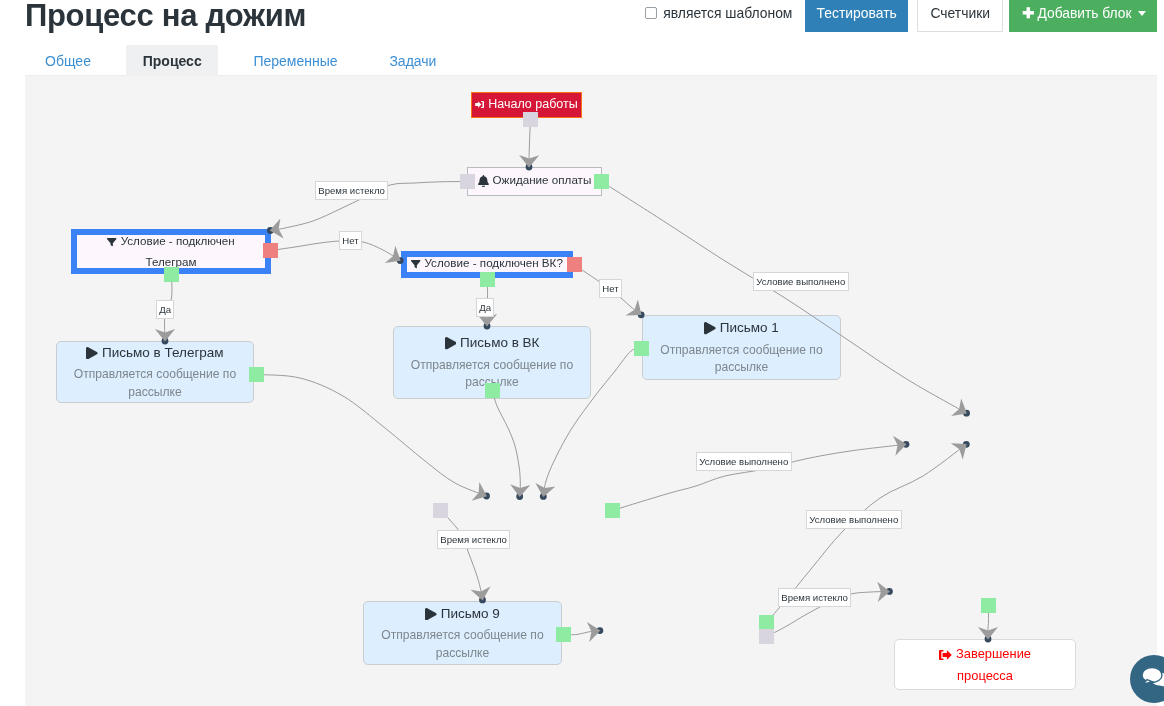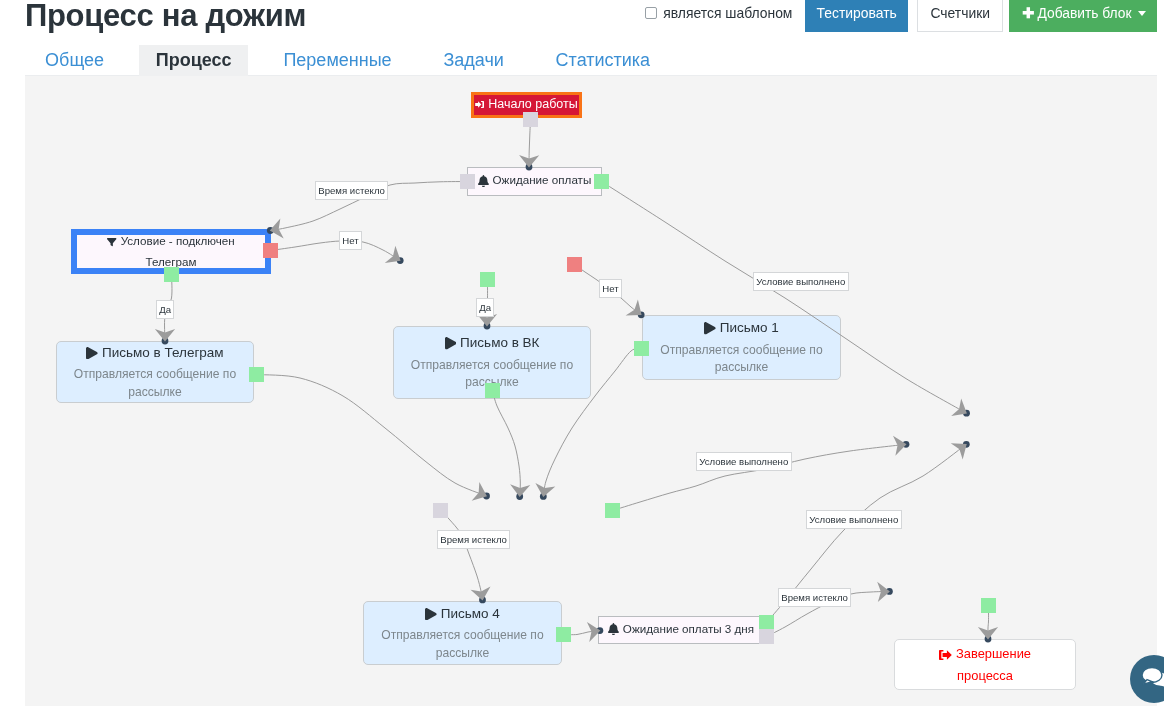--- a/index.html
+++ b/index.html
@@ -45,21 +45,21 @@
   }
 
   
   #tabs {
     position:absolute; left:25px; top:45px; width:1132px; height:31px;
     border-bottom:1px solid #ebedef; display:flex; align-items:stretch;
     padding-left:3.3px;
   }
   .tab {
     display:flex; align-items:center; justify-content:center;
-    font-size:18px; color:#3b8fd4; cursor:pointer; height:31px;
+    font-size:14px; color:#3b8fd4; cursor:pointer; height:31px;
     padding:0 16.8px; margin-right:18.2px; white-space:nowrap;
   }
   .tab.active { background:#eff0f1; color:#2b343b; font-weight:bold; }
 
   
   #canvas {
     position:absolute; left:25px; top:76px; width:1132px; height:630px;
     background:#f4f4f4; overflow:hidden;
   }
   #edges { position:absolute; left:0; top:0; width:1132px; height:630px; z-index:2; pointer-events:none; }
@@ -74,21 +74,21 @@
   .node .title { display:block; }
   .node .nicon { display:inline-block; vertical-align:-2.5px; margin-right:4px; }
   .node .sub { font-size:12.1px; color:#7d868c; line-height:17.6px; margin-top:1.5px; }
   .n-wait, .n-cond { font-size:11.65px; line-height:18px; }
   .n-start { font-size:10.9px; }
   .n-start .nicon svg { width:9px; height:9px; }
   .n-start .nicon { vertical-align:-0.5px; margin-right:4px; }
   .n-end { font-size:12.9px; line-height:19px; }
 
   .n-start {
-    background:#d51636; color:#fff; border:3px solid #f97316;
+    background:#d51636; color:#fff; border:1px solid #f97316;
     font-size:12.5px;
   }
   .n-wait {
     background:#fdf7fd; border:1px solid #b9bcbf; color:#2b343b;
   }
   .n-cond {
     background:#fdf7fd; border:6px solid #3b82f6; color:#2b343b;
   }
   .n-msg {
     background:#ddeeff; border:1px solid #c9cdd0; border-radius:5px; color:#2b343b;
@@ -136,21 +136,20 @@
     <span>Добавить блок</span>
     <span class="caret"></span>
   </div>
 </div>
 
 <div id="tabs">
     <div class="tab">Общее</div>
     <div class="tab active">Процесс</div>
     <div class="tab">Переменные</div>
     <div class="tab">Задачи</div>
-    <div class="tab">Статистика</div>
   </div>
 
 <div id="canvas">
   <svg id="edges" viewBox="0 0 1132 630">
       <g>
         <path d="M505.5,43.5 C505.38,46.08 505.02,53.75 504.80,59.00 C504.58,64.25 504.33,69.67 504.20,75.00 C504.07,80.33 504.03,88.33 504.00,91.00" fill="none" stroke="#9b9b9b" stroke-width="1"></path>
         <circle cx="504" cy="91" r="3.4" fill="#36495e"></circle>
         <path d="M0.5,0 L-11.9,-10.1 L-8.5,0 L-11.9,10.1 Z" fill="#9c9c9c" transform="translate(504,91) rotate(90.72)"></path>
       </g>
       <g>
@@ -238,20 +237,25 @@
     <div class="node n-wait" style="left: 442px; top: 91px; width: 135px; height: 29px;">
       <div class="title" style="white-space: nowrap;"><span class="nicon"><svg viewBox="0 0 448 512" width="10.9" height="12.2" preserveAspectRatio="none">
             <path fill="currentColor" d="M224 512c35.3 0 64-28.7 64-64H160c0 35.3 28.7 64 64 64zm215.4-149.7c-19.3-20.8-55.5-52-55.5-154.3 0-77.7-54.5-139.9-127.9-155.2V32c0-17.7-14.3-32-32-32s-32 14.3-32 32v20.8C118.6 68.1 64.1 130.3 64.1 208c0 102.3-36.2 133.5-55.5 154.3-6 6.5-8.7 14.2-8.6 21.7.2 16.4 13 32 32.1 32h383.8c19.1 0 32-15.6 32.1-32 .1-7.5-2.6-15.2-8.6-21.7z"></path>
           </svg></span><span>Ожидание оплаты</span></div>
     </div>
     <div class="node n-cond" style="left: 46px; top: 153px; width: 200px; height: 45px;">
       <div class="title"><span class="nicon"><svg viewBox="0 0 512 512" width="9.4" height="9.4">
             <path fill="currentColor" d="M3.9 22.9C10.5 8.9 24.5 0 40 0h432c15.5 0 29.5 8.9 36.1 22.9s4.6 30.5-5.2 42.5L320 288.2V416c0 12.1-6.8 23.2-17.7 28.6s-23.8 4.3-33.5-3L205 394c-8.4-6.3-13-15.9-13-26v-79.8L9 65.4C-.7 53.4-2.8 36.8 3.9 22.9z"></path>
           </svg></span><span>Условие - подключен<br>Телеграм</span></div>
     </div>
+    <div class="node n-cond" style="left: 376px; top: 175px; width: 172px; height: 27px;">
+      <div class="title" style="white-space: nowrap;"><span class="nicon"><svg viewBox="0 0 512 512" width="9.4" height="9.4">
+            <path fill="currentColor" d="M3.9 22.9C10.5 8.9 24.5 0 40 0h432c15.5 0 29.5 8.9 36.1 22.9s4.6 30.5-5.2 42.5L320 288.2V416c0 12.1-6.8 23.2-17.7 28.6s-23.8 4.3-33.5-3L205 394c-8.4-6.3-13-15.9-13-26v-79.8L9 65.4C-.7 53.4-2.8 36.8 3.9 22.9z"></path>
+          </svg></span><span>Условие - подключен ВК?</span></div>
+    </div>
     <div class="node n-msg" style="left: 31px; top: 265px; width: 198px; height: 62px;">
       <div class="title"><span class="nicon"><svg viewBox="0 30 384 452" width="11.6" height="12.4" preserveAspectRatio="none">
             <path fill="currentColor" d="M73 39c-14.8-9.1-33.4-9.4-48.5-.9S0 62.6 0 80V432c0 17.4 9.4 33.4 24.5 41.9s33.7 8.1 48.5-.9L361 297c14.3-8.7 23-24.2 23-41s-8.7-32.2-23-41L73 39z"></path>
           </svg></span><span>Письмо в Телеграм</span></div>
       <div class="sub">Отправляется сообщение по рассылке</div>
     </div>
     <div class="node n-msg" style="left: 368px; top: 250px; width: 198px; height: 73px;">
       <div class="title"><span class="nicon"><svg viewBox="0 30 384 452" width="11.6" height="12.4" preserveAspectRatio="none">
             <path fill="currentColor" d="M73 39c-14.8-9.1-33.4-9.4-48.5-.9S0 62.6 0 80V432c0 17.4 9.4 33.4 24.5 41.9s33.7 8.1 48.5-.9L361 297c14.3-8.7 23-24.2 23-41s-8.7-32.2-23-41L73 39z"></path>
           </svg></span><span>Письмо в ВК</span></div>
@@ -259,27 +263,22 @@
     </div>
     <div class="node n-msg" style="left: 617px; top: 239px; width: 199px; height: 65px;">
       <div class="title"><span class="nicon"><svg viewBox="0 30 384 452" width="11.6" height="12.4" preserveAspectRatio="none">
             <path fill="currentColor" d="M73 39c-14.8-9.1-33.4-9.4-48.5-.9S0 62.6 0 80V432c0 17.4 9.4 33.4 24.5 41.9s33.7 8.1 48.5-.9L361 297c14.3-8.7 23-24.2 23-41s-8.7-32.2-23-41L73 39z"></path>
           </svg></span><span>Письмо 1</span></div>
       <div class="sub">Отправляется сообщение по рассылке</div>
     </div>
     <div class="node n-msg" style="left: 338px; top: 525px; width: 199px; height: 64px;">
       <div class="title"><span class="nicon"><svg viewBox="0 30 384 452" width="11.6" height="12.4" preserveAspectRatio="none">
             <path fill="currentColor" d="M73 39c-14.8-9.1-33.4-9.4-48.5-.9S0 62.6 0 80V432c0 17.4 9.4 33.4 24.5 41.9s33.7 8.1 48.5-.9L361 297c14.3-8.7 23-24.2 23-41s-8.7-32.2-23-41L73 39z"></path>
-          </svg></span><span>Письмо 4</span></div>
+          </svg></span><span>Письмо 9</span></div>
       <div class="sub">Отправляется сообщение по рассылке</div>
-    </div>
-    <div class="node n-wait" style="left: 573px; top: 540px; width: 166px; height: 28px;">
-      <div class="title" style="white-space: nowrap;"><span class="nicon"><svg viewBox="0 0 448 512" width="10.9" height="12.2" preserveAspectRatio="none">
-            <path fill="currentColor" d="M224 512c35.3 0 64-28.7 64-64H160c0 35.3 28.7 64 64 64zm215.4-149.7c-19.3-20.8-55.5-52-55.5-154.3 0-77.7-54.5-139.9-127.9-155.2V32c0-17.7-14.3-32-32-32s-32 14.3-32 32v20.8C118.6 68.1 64.1 130.3 64.1 208c0 102.3-36.2 133.5-55.5 154.3-6 6.5-8.7 14.2-8.6 21.7.2 16.4 13 32 32.1 32h383.8c19.1 0 32-15.6 32.1-32 .1-7.5-2.6-15.2-8.6-21.7z"></path>
-          </svg></span><span>Ожидание оплаты 3 дня</span></div>
     </div>
     <div class="node n-end n-end-red" style="left: 869px; top: 563px; width: 182px; height: 51px;">
       <div class="title"><span class="nicon"><svg viewBox="0 0 26 24" width="13" height="12">
             <path fill="currentColor" d="M1.6 1.8h7.2v3.0H4.7v14.4h4.1v3.0H1.6c-0.9 0-1.6-0.7-1.6-1.6V3.4c0-0.9 0.7-1.6 1.6-1.6z"></path>
             <path fill="currentColor" d="M15.8 2.6 25.6 12l-9.8 9.4v-5.2H7.1V7.8h8.7z"></path>
           </svg></span><span>Завершение<br>процесса</span></div>
     </div>
     <div class="h h-gray" style="left: 498px; top: 36px;"></div>
     <div class="h h-gray" style="left: 435px; top: 98px;"></div>
     <div class="h h-green" style="left: 569px; top: 98px;"></div>

